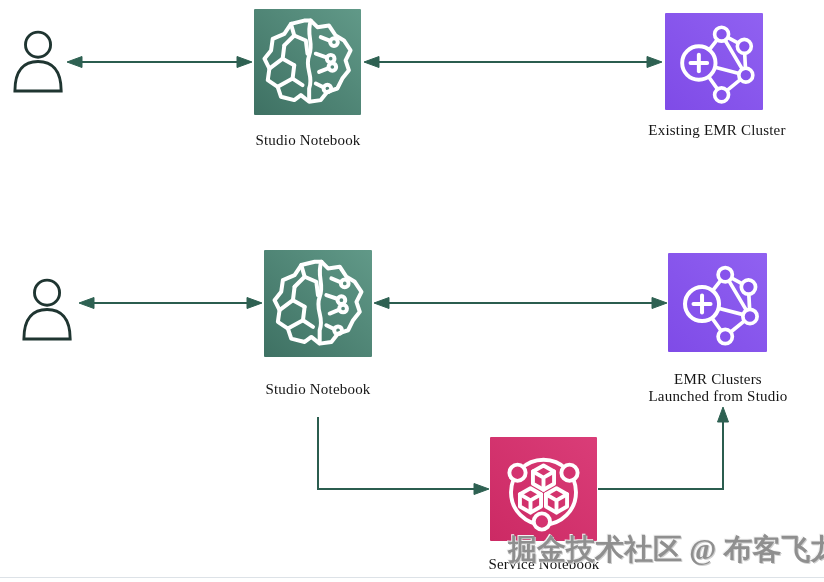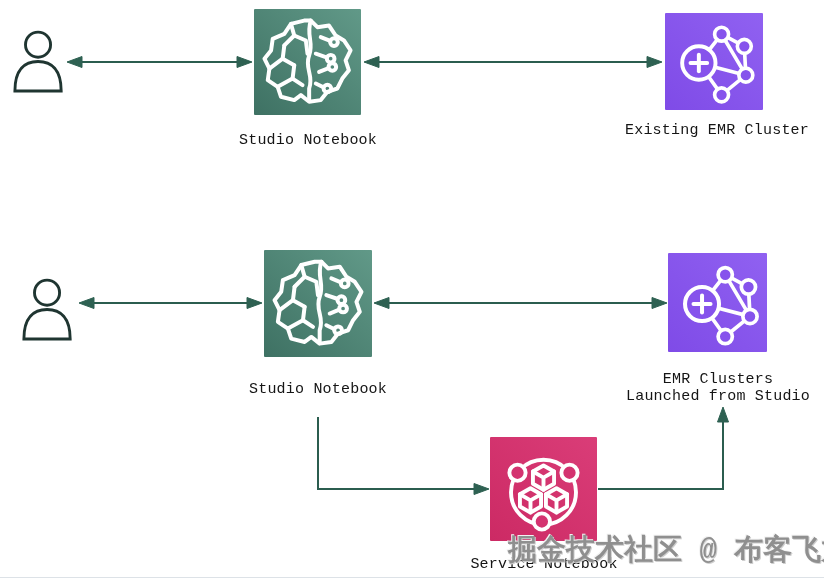--- a/index.html
+++ b/index.html
@@ -1,21 +1,21 @@
 <!DOCTYPE html>
 <html><head>
 <meta charset="utf-8">
 <style>
   html,body{margin:0;padding:0;background:#ffffff;}
   #canvas{
     position:relative;
     width:824px;height:582px;
     background:#ffffff;
     overflow:hidden;
-    font-family:Liberation Mono, monospace;
+    font-family:Liberation Serif, serif;
   }
   .node{position:absolute;}
   .node svg{display:block;width:100%;height:100%;}
   .icon-tile{border-radius:1px;}
   .tile-notebook{background:linear-gradient(to bottom left,#619988,#3E7163);}
   .tile-emr{background:linear-gradient(to bottom left,#9061F1,#7F4BE7);}
   .tile-catalog{background:linear-gradient(to bottom left,#DA3D78,#CC2A64);}
   .lbl{
     position:absolute;
     width:300px;

